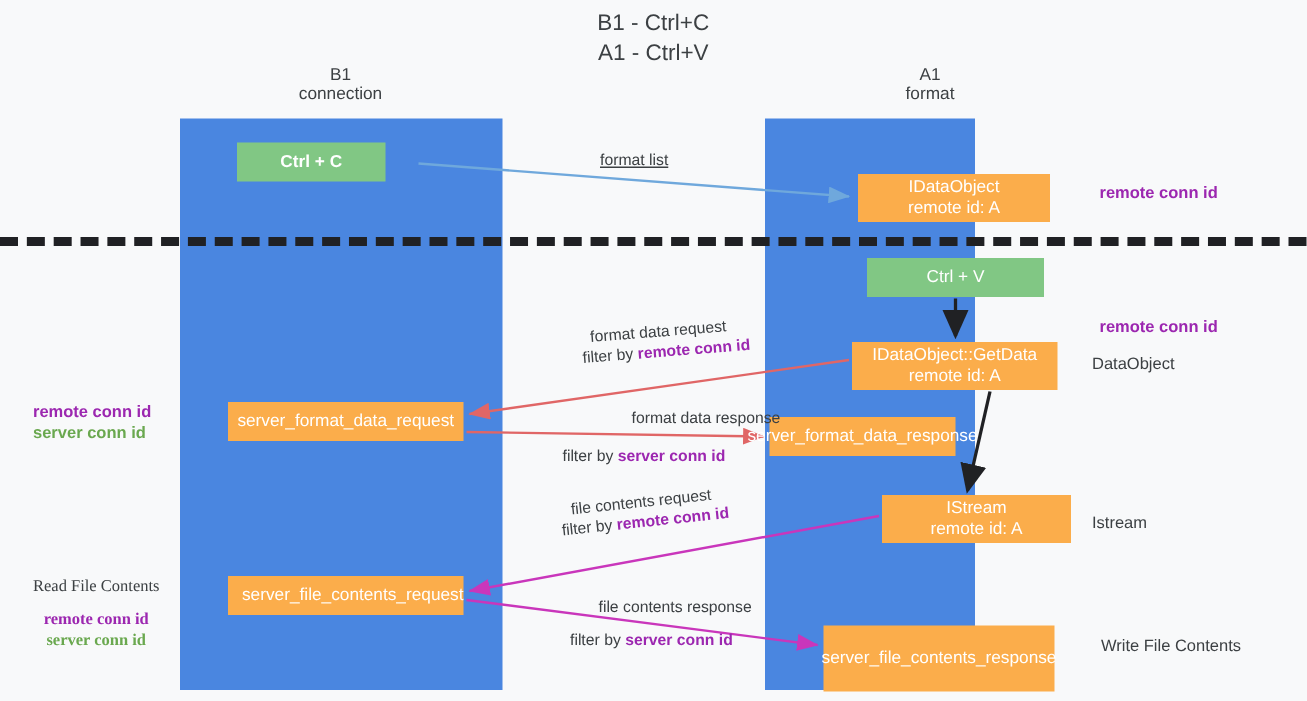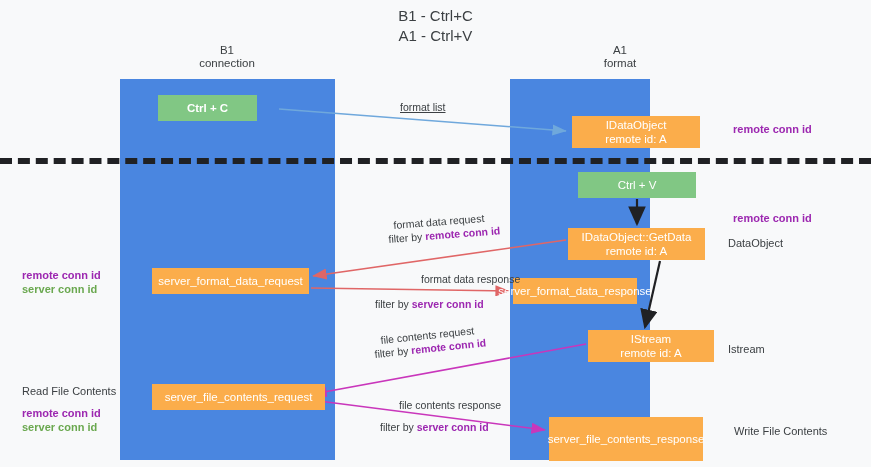--- a/index.html
+++ b/index.html
@@ -44,37 +44,37 @@
   .node.orange{background:#fbad4b;}
   .node .sub{display:block;}
 
   #n-ctrlc{left:158px;top:95px;width:99px;height:26px;font-weight:bold;}
   #n-idataobject{left:572px;top:116px;width:128px;height:32px;}
   #n-ctrlv{left:578px;top:172px;width:118px;height:26px;}
   #n-getdata{left:568px;top:228px;width:137px;height:32px;}
   #n-sfdreq{left:152px;top:268px;width:157px;height:26px;}
   #n-sfdresp{left:513px;top:278px;width:124px;height:26px;}
   #n-istream{left:588px;top:330px;width:126px;height:32px;}
-  #n-sfcreq{left:152px;top:384px;width:173px;height:26px;}
+  #n-sfcreq{left:152px;top:384px;width:157px;height:26px;align-items:flex-end;}
   #n-sfcresp{left:549px;top:417px;width:154px;height:44px;}
 
   
   .ann{position:absolute;font-size:11px;line-height:14px;color:#3c4043;}
   .ann .purple{color:#9c27b0;font-weight:bold;}
   .ann .green{color:#6aa84f;font-weight:bold;}
   .ann .plain{color:#3c4043;}
 
   #ann-remote1{left:733px;top:122px;}
   #ann-remote2{left:733px;top:211px;}
   #ann-dataobject{left:728px;top:236px;}
   #ann-istream{left:728px;top:342px;}
   #ann-write{left:734px;top:424px;}
 
   #ann-left-1{left:22px;top:268px;text-align:left;}
-  #ann-left-2{left:22px;top:384px;text-align:left;}
+  #ann-left-2{left:22px;top:384px;text-align:center;font-family:Liberation Serif, serif;}
 
   
   .elabel{position:absolute;font-size:10.5px;line-height:13px;color:#3c4043;white-space:nowrap;}
   .elabel .purple{color:#9c27b0;font-weight:bold;}
 
   #el-formatlist{left:400px;top:101px;text-decoration:underline;}
   #el-fdreq{left:393px;top:219px;transform:rotate(-4.5deg);transform-origin:left top;}
   #el-fdreq2{left:388px;top:233px;transform:rotate(-4.5deg);transform-origin:left top;}
   #el-fdresp{left:421px;top:273px;}
   #el-fdresp2{left:375px;top:298px;}

